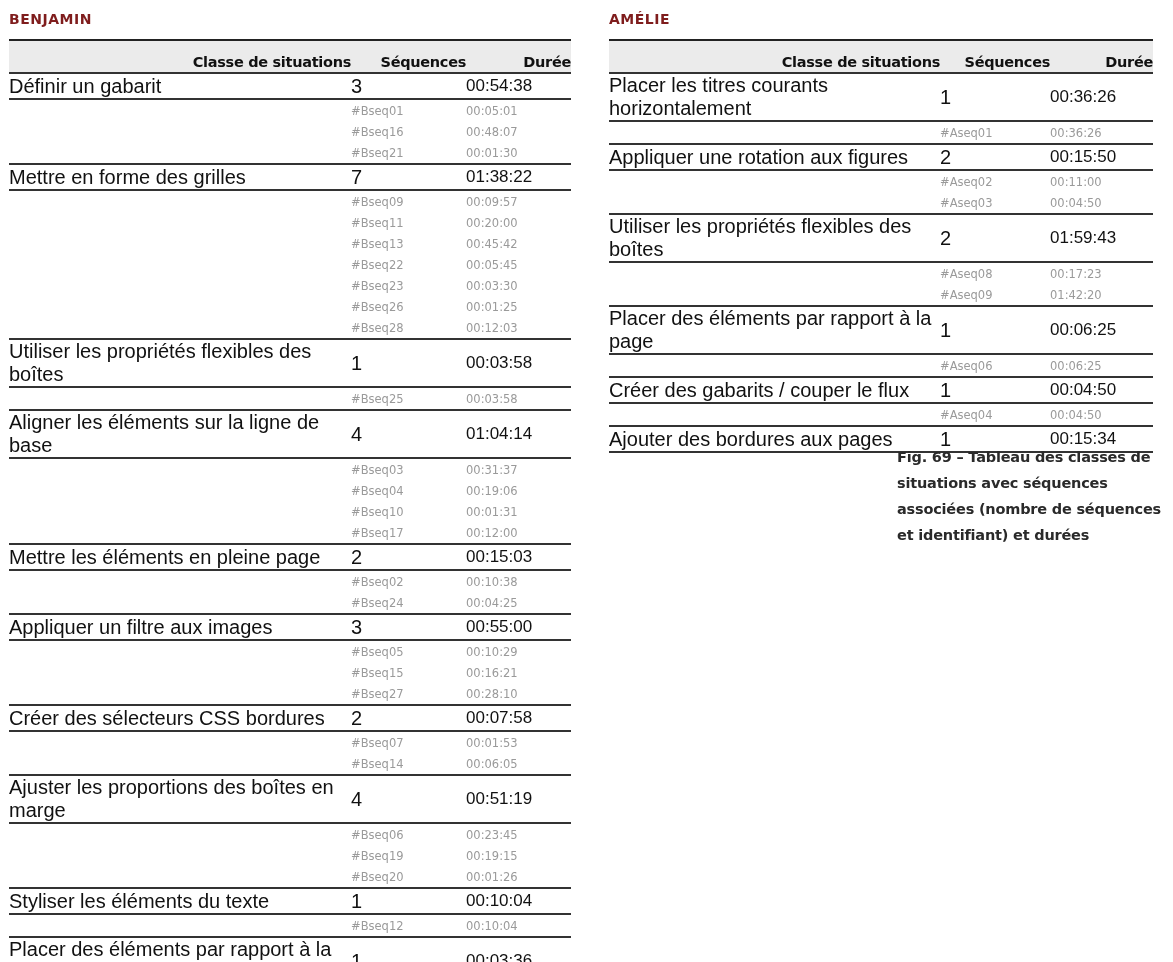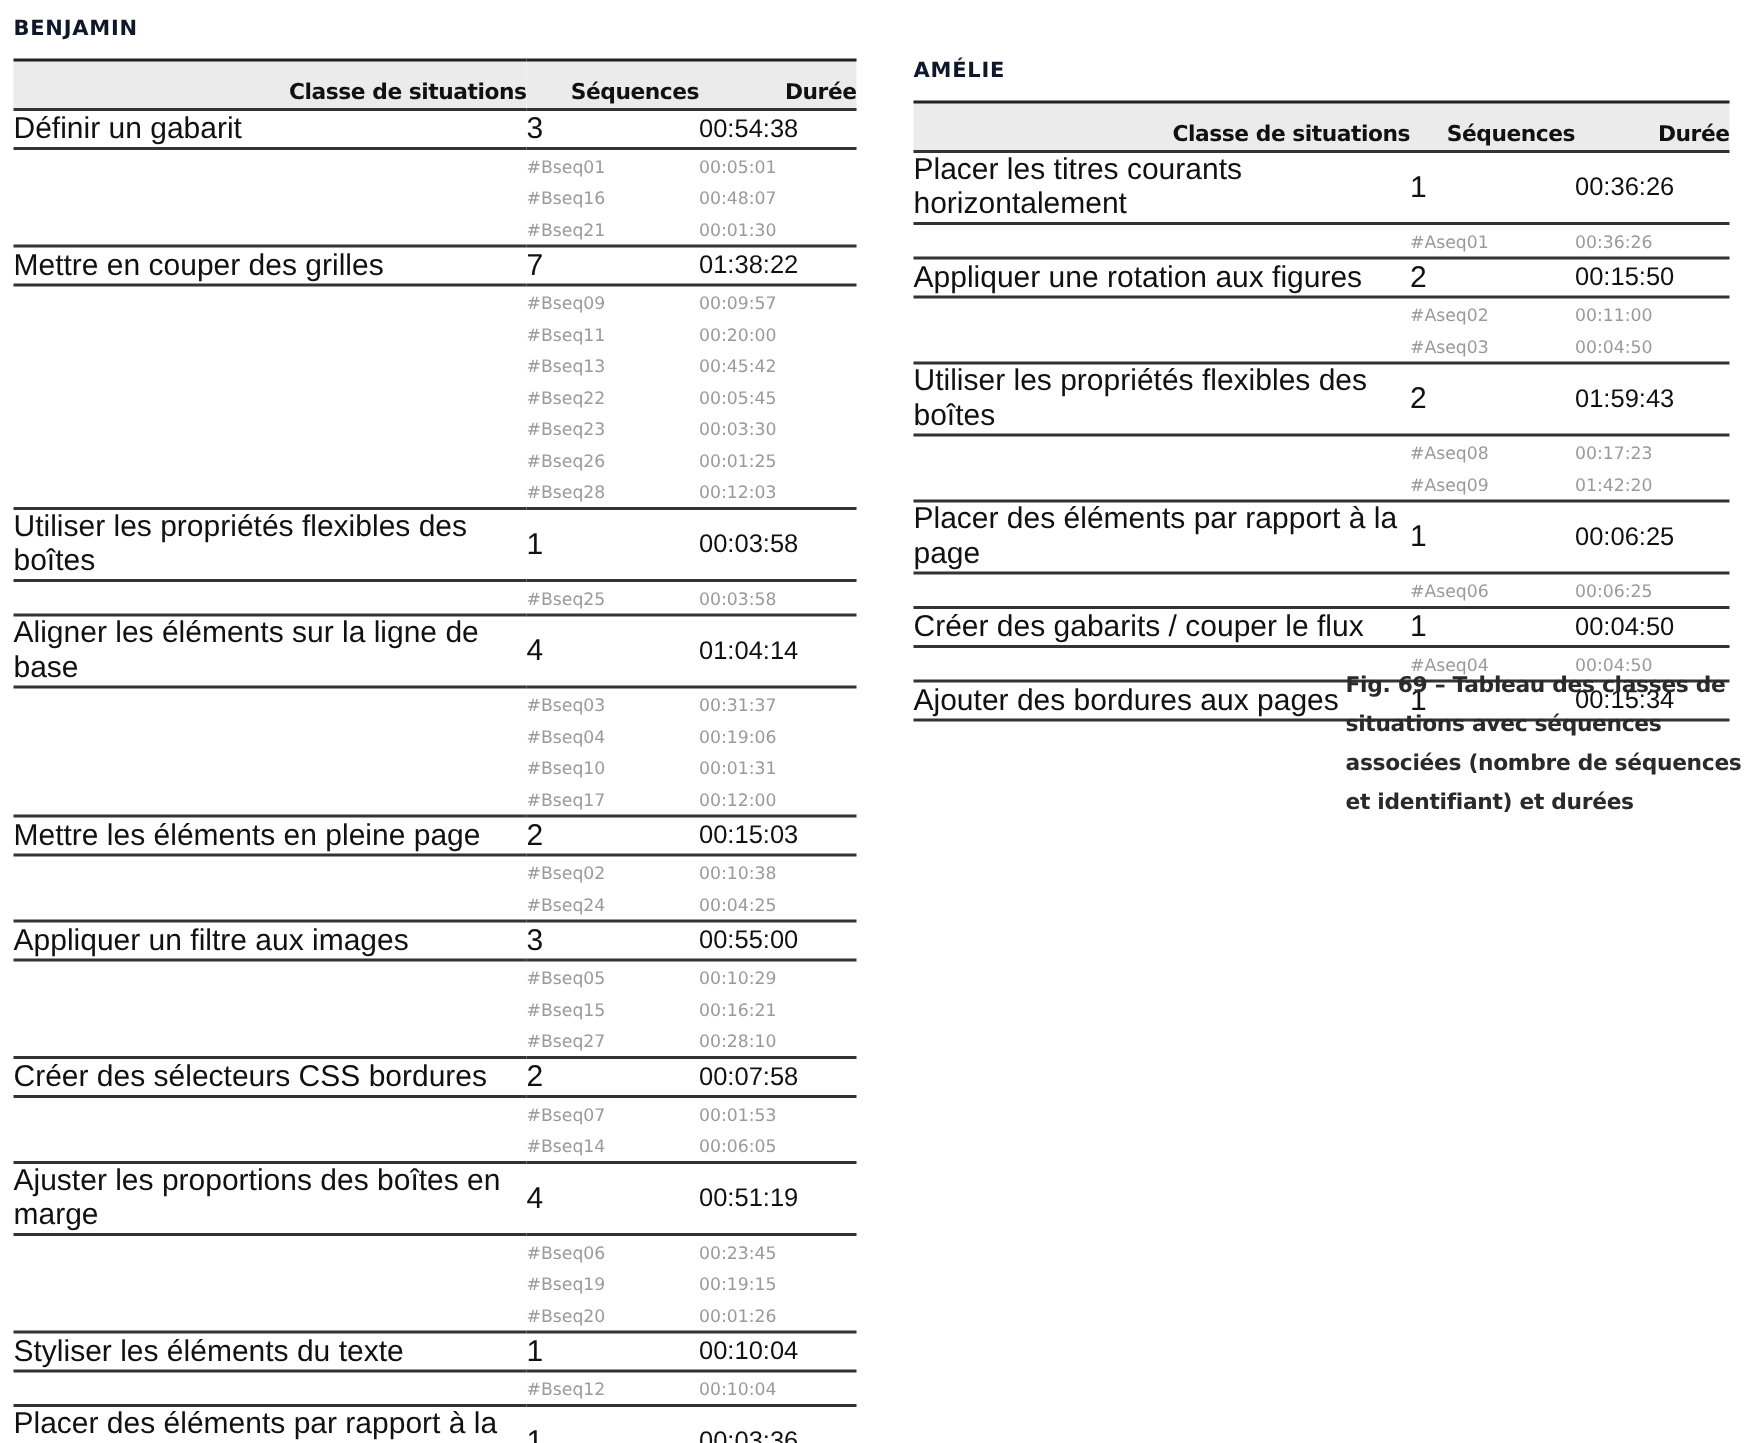--- a/index.html
+++ b/index.html
@@ -2,24 +2,24 @@
 <html><head>
 <meta charset="utf-8">
 <style>
   html, body { margin: 0; padding: 0; background: #ffffff; }
   body {
     width: 1173px; height: 962px; position: relative; overflow: hidden;
     font-family: "Liberation Sans", sans-serif; color: #111111;
   }
   .panel { position: absolute; top: 0; }
   #panel-b { left: 9px; width: 562px; }
-  #panel-a { left: 609px; width: 544px; margin-top: 28px; }
+  #panel-a { left: 609px; width: 544px; }
   .person {
     font-family: "DejaVu Sans", sans-serif; font-weight: bold; font-size: 14px;
-    letter-spacing: 0.5px; margin-top: 11px; height: 28px; line-height: 16px; color: #0f172a;
+    letter-spacing: 0.5px; margin-top: 11px; height: 28px; line-height: 16px; color: #7f1d1d;
   }
   table { border-collapse: collapse; width: 100%; table-layout: fixed; }
   thead tr { background: #ebebeb; }
   th {
     text-align: right; font-family: "DejaVu Sans", sans-serif; font-weight: bold;
     font-size: 14.5px; letter-spacing: -0.3px; height: 26px; padding: 0; vertical-align: bottom; padding-bottom: 2px;
     border-top: 2px solid #222;
   }
   th.c1 { padding-top: 3px; }
   tr.head-row th { border-bottom: 2px solid #333; }
@@ -74,21 +74,21 @@
           <td></td>
           <td>#Bseq16</td>
           <td>00:48:07</td>
         </tr>
         <tr class="seq last">
           <td></td>
           <td>#Bseq21</td>
           <td>00:01:30</td>
         </tr>
         <tr class="situation">
-          <td>Mettre en couper des grilles</td>
+          <td>Mettre en forme des grilles</td>
           <td>7</td>
           <td class="dur">01:38:22</td>
         </tr>
         <tr class="seq">
           <td></td>
           <td>#Bseq09</td>
           <td>00:09:57</td>
         </tr>
         <tr class="seq">
           <td></td>

